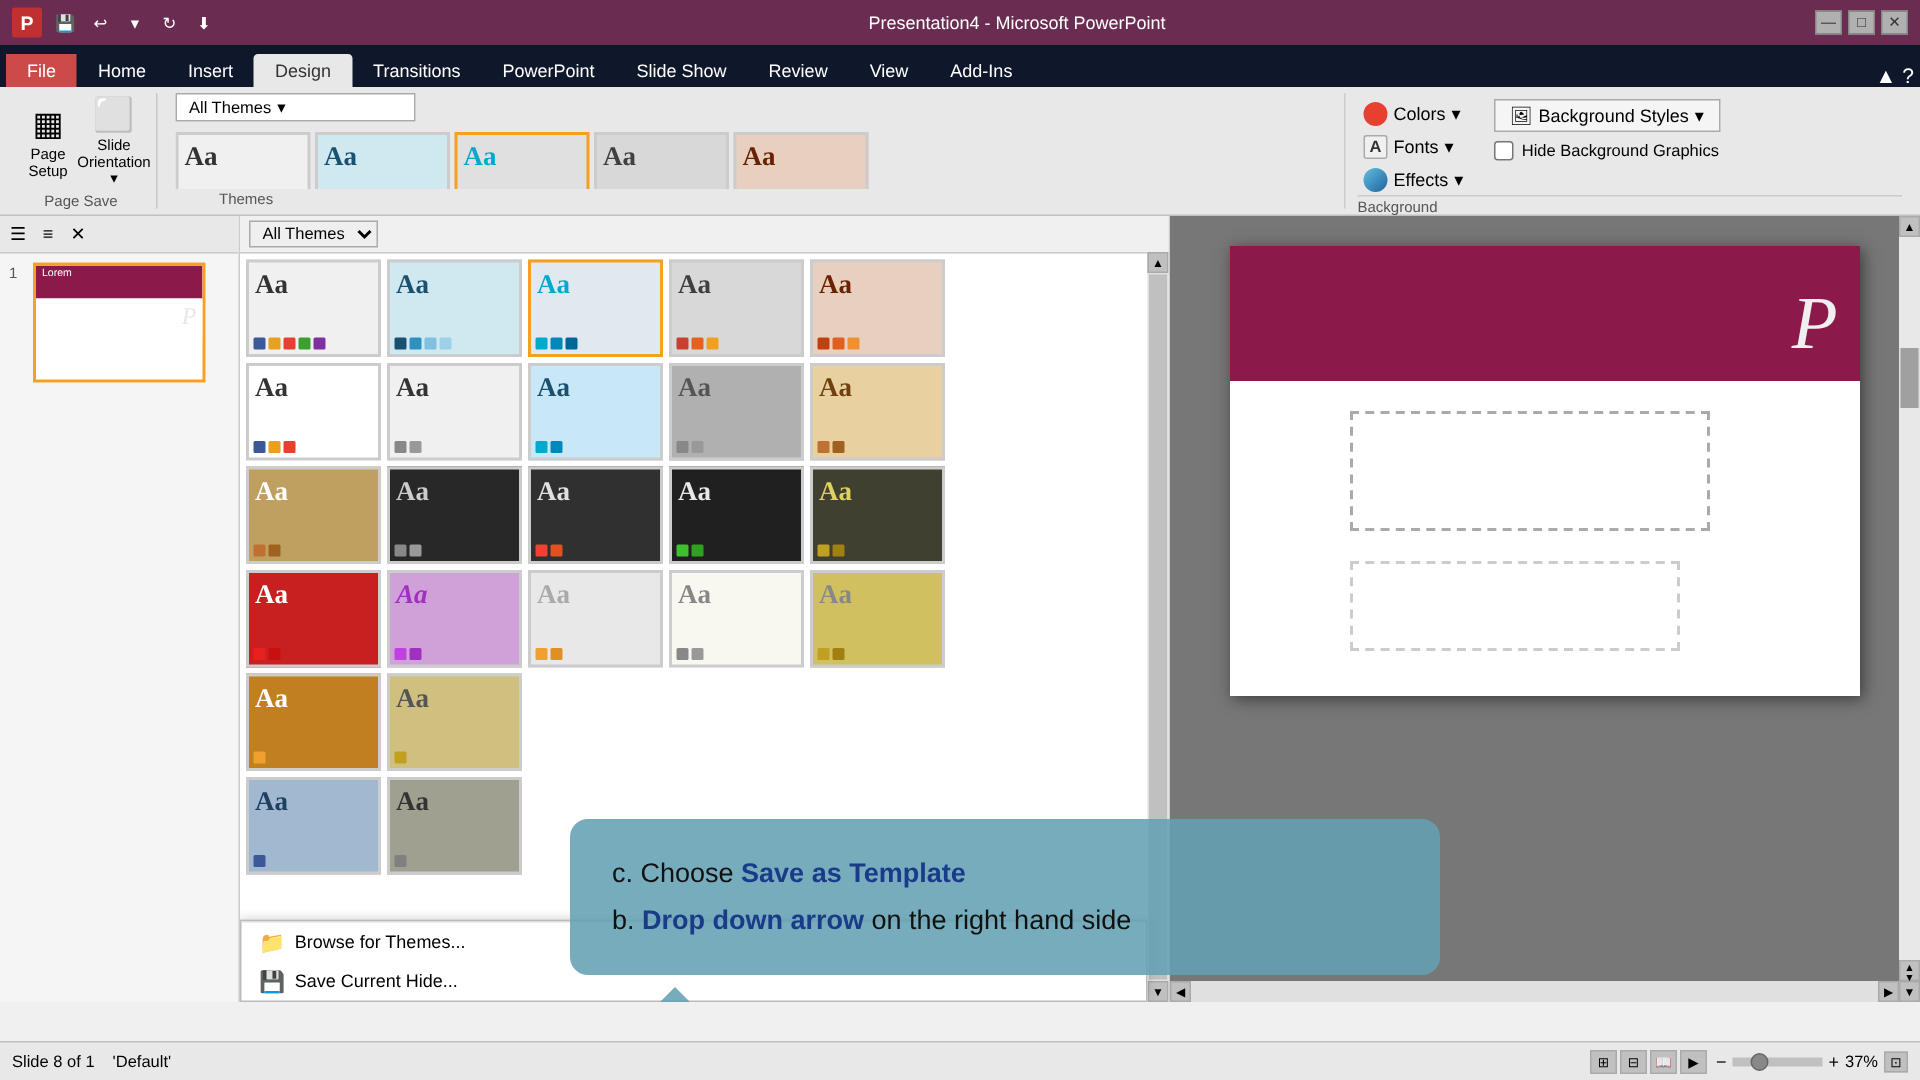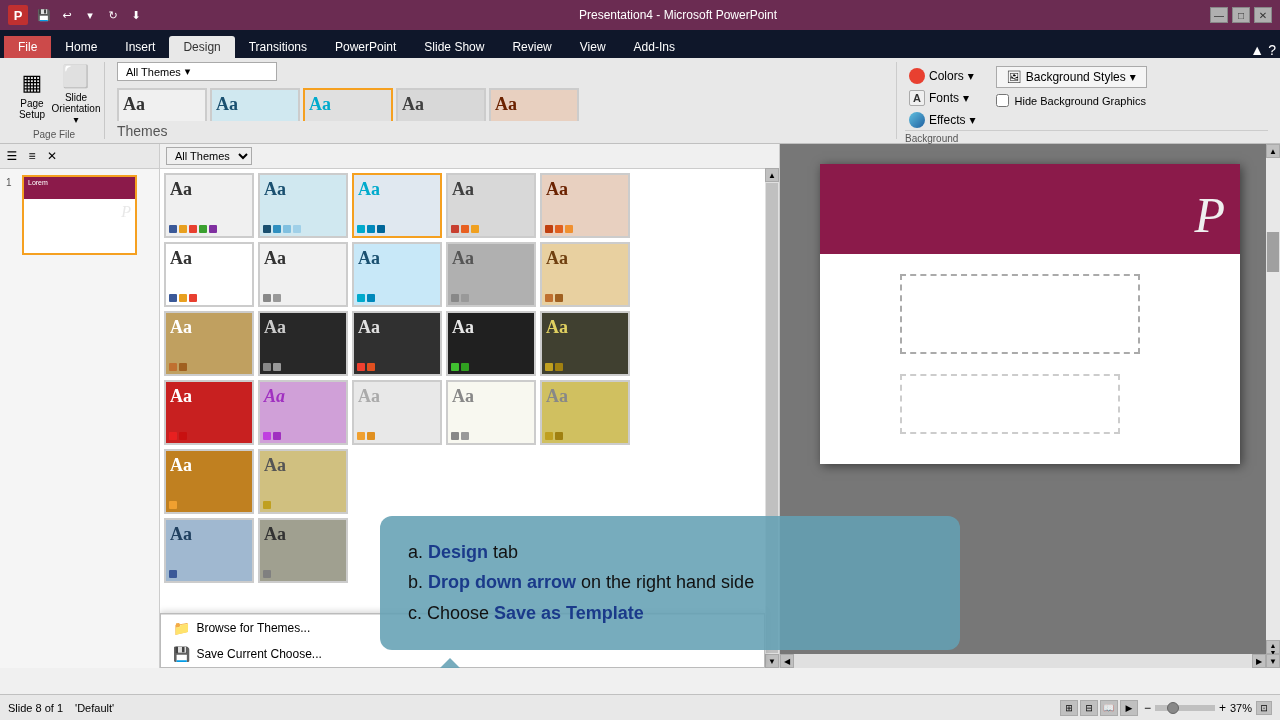--- a/index.html
+++ b/index.html
@@ -223,21 +223,21 @@
     <div class="ribbon-group-btns">
       <div class="ribbon-btn-large">
         <div class="ribbon-btn-icon">▦</div>
         <div style="font-size:10px;text-align:center;line-height:1.1;">Page<br>Setup</div>
       </div>
       <div class="ribbon-btn-large">
         <div class="ribbon-btn-icon">⬜</div>
         <div style="font-size:10px;text-align:center;line-height:1.1;">Slide<br>Orientation ▾</div>
       </div>
     </div>
-    <div class="ribbon-group-label">Page File</div>
+    <div class="ribbon-group-label">Page Save</div>
   </div>
 
   <div style="display:flex;flex-direction:column;flex:1;padding:0 4px;">
     <div style="display:flex;align-items:center;margin-bottom:3px;">
       <div class="themes-dropdown">
         <span>All Themes</span>
         <span>▾</span>
       </div>
     </div>
     <div style="display:flex;gap:3px;flex:1;overflow:hidden;">
@@ -256,21 +256,21 @@
       </div>
       <div class="theme-thumb" style="background:#d8d8d8;">
         <div class="theme-text" style="color:#404040;">Aa</div>
 
       </div>
       <div class="theme-thumb" style="background:#e8d0c0;">
         <div class="theme-text" style="color:#6b2200;">Aa</div>
 
       </div>
     </div>
-    <div style="font-size:14px;color:#555;margin-top:2px;">Themes</div>
+    <div style="font-size:10px;color:#555;margin-top:2px;margin-left:29px;">Themes</div>
   </div>
 
   <div style="display:flex;flex-direction:column;min-width:380px;border-left:1px solid #ccc;padding:4px 8px;">
     <div style="display:flex;gap:8px;align-items:flex-start;">
       <div style="display:flex;flex-direction:column;gap:2px;">
         <div class="rp-btn">
           <div style="width:16px;height:16px;background:#e84030;border-radius:50%;"></div>
           <span>Colors</span>
           <span>▾</span>
         </div>
@@ -531,21 +531,21 @@
     </div>
 
     <div style="position:absolute;bottom:0;left:0;right:14px;background:white;border:1px solid #bbb;box-shadow:0 -2px 6px rgba(0,0,0,0.15);z-index:50;">
       <div style="height:1px;background:#ddd;"></div>
       <div style="padding:5px 12px;font-size:12px;cursor:pointer;display:flex;align-items:center;gap:6px;">
         <span style="font-size:14px;">📁</span>
         <span>Browse for Themes...</span>
       </div>
       <div style="padding:5px 12px;font-size:12px;cursor:pointer;display:flex;align-items:center;gap:6px;">
         <span style="font-size:14px;">💾</span>
-        <span>Save Current Choose...</span>
+        <span>Save Current Hide...</span>
       </div>
     </div>
   </div>
 
   <div style="flex:1;background:#777;display:flex;flex-direction:column;align-items:center;justify-content:flex-start;padding-top:20px;position:relative;overflow:hidden;">
 
     <div style="background:white;width:420px;height:300px;position:relative;box-shadow:2px 2px 10px rgba(0,0,0,0.5);">
       <div style="background:#8b1a4a;height:90px;width:100%;"></div>
       <div style="flex:1;background:white;position:relative;">
         <div style="position:absolute;border:2px dashed #aaa;top:20px;left:80px;width:240px;height:80px;"></div>
@@ -569,27 +569,24 @@
     <div style="position:absolute;bottom:0;left:0;right:14px;height:14px;background:#e0e0e0;display:flex;flex-direction:row;align-items:center;">
       <div style="height:14px;width:14px;background:#c0c0c0;border:1px solid #aaa;cursor:pointer;font-size:8px;display:flex;align-items:center;justify-content:center;">◀</div>
       <div style="flex:1;background:#e8e8e8;"></div>
       <div style="height:14px;width:14px;background:#c0c0c0;border:1px solid #aaa;cursor:pointer;font-size:8px;display:flex;align-items:center;justify-content:center;">▶</div>
     </div>
   </div>
 </div>
 
 <div class="callout-bubble">
   <div class="callout-line">
-    a. <span style="color:#1a3a8a;font-weight:bold;">Design</span> tab
+    c. Choose <span style="color:#1a3a8a;font-weight:bold;">Save as Template</span>
   </div>
   <div class="callout-line">
     b. <span style="color:#1a3a8a;font-weight:bold;">Drop down arrow</span> on the right hand side
-  </div>
-  <div class="callout-line">
-    c. Choose <span style="color:#1a3a8a;font-weight:bold;">Save as Template</span>
   </div>
 </div>
 
 <div class="statusbar">
   <span>Slide 8 of 1</span>
   <span>'Default'</span>
   <div class="status-right">
     <div style="display:flex;gap:2px;">
       <div style="width:18px;height:16px;background:#c0c0c0;border:1px solid #aaa;cursor:pointer;font-size:9px;display:flex;align-items:center;justify-content:center;">⊞</div>
       <div style="width:18px;height:16px;background:#c0c0c0;border:1px solid #aaa;cursor:pointer;font-size:9px;display:flex;align-items:center;justify-content:center;">⊟</div>

